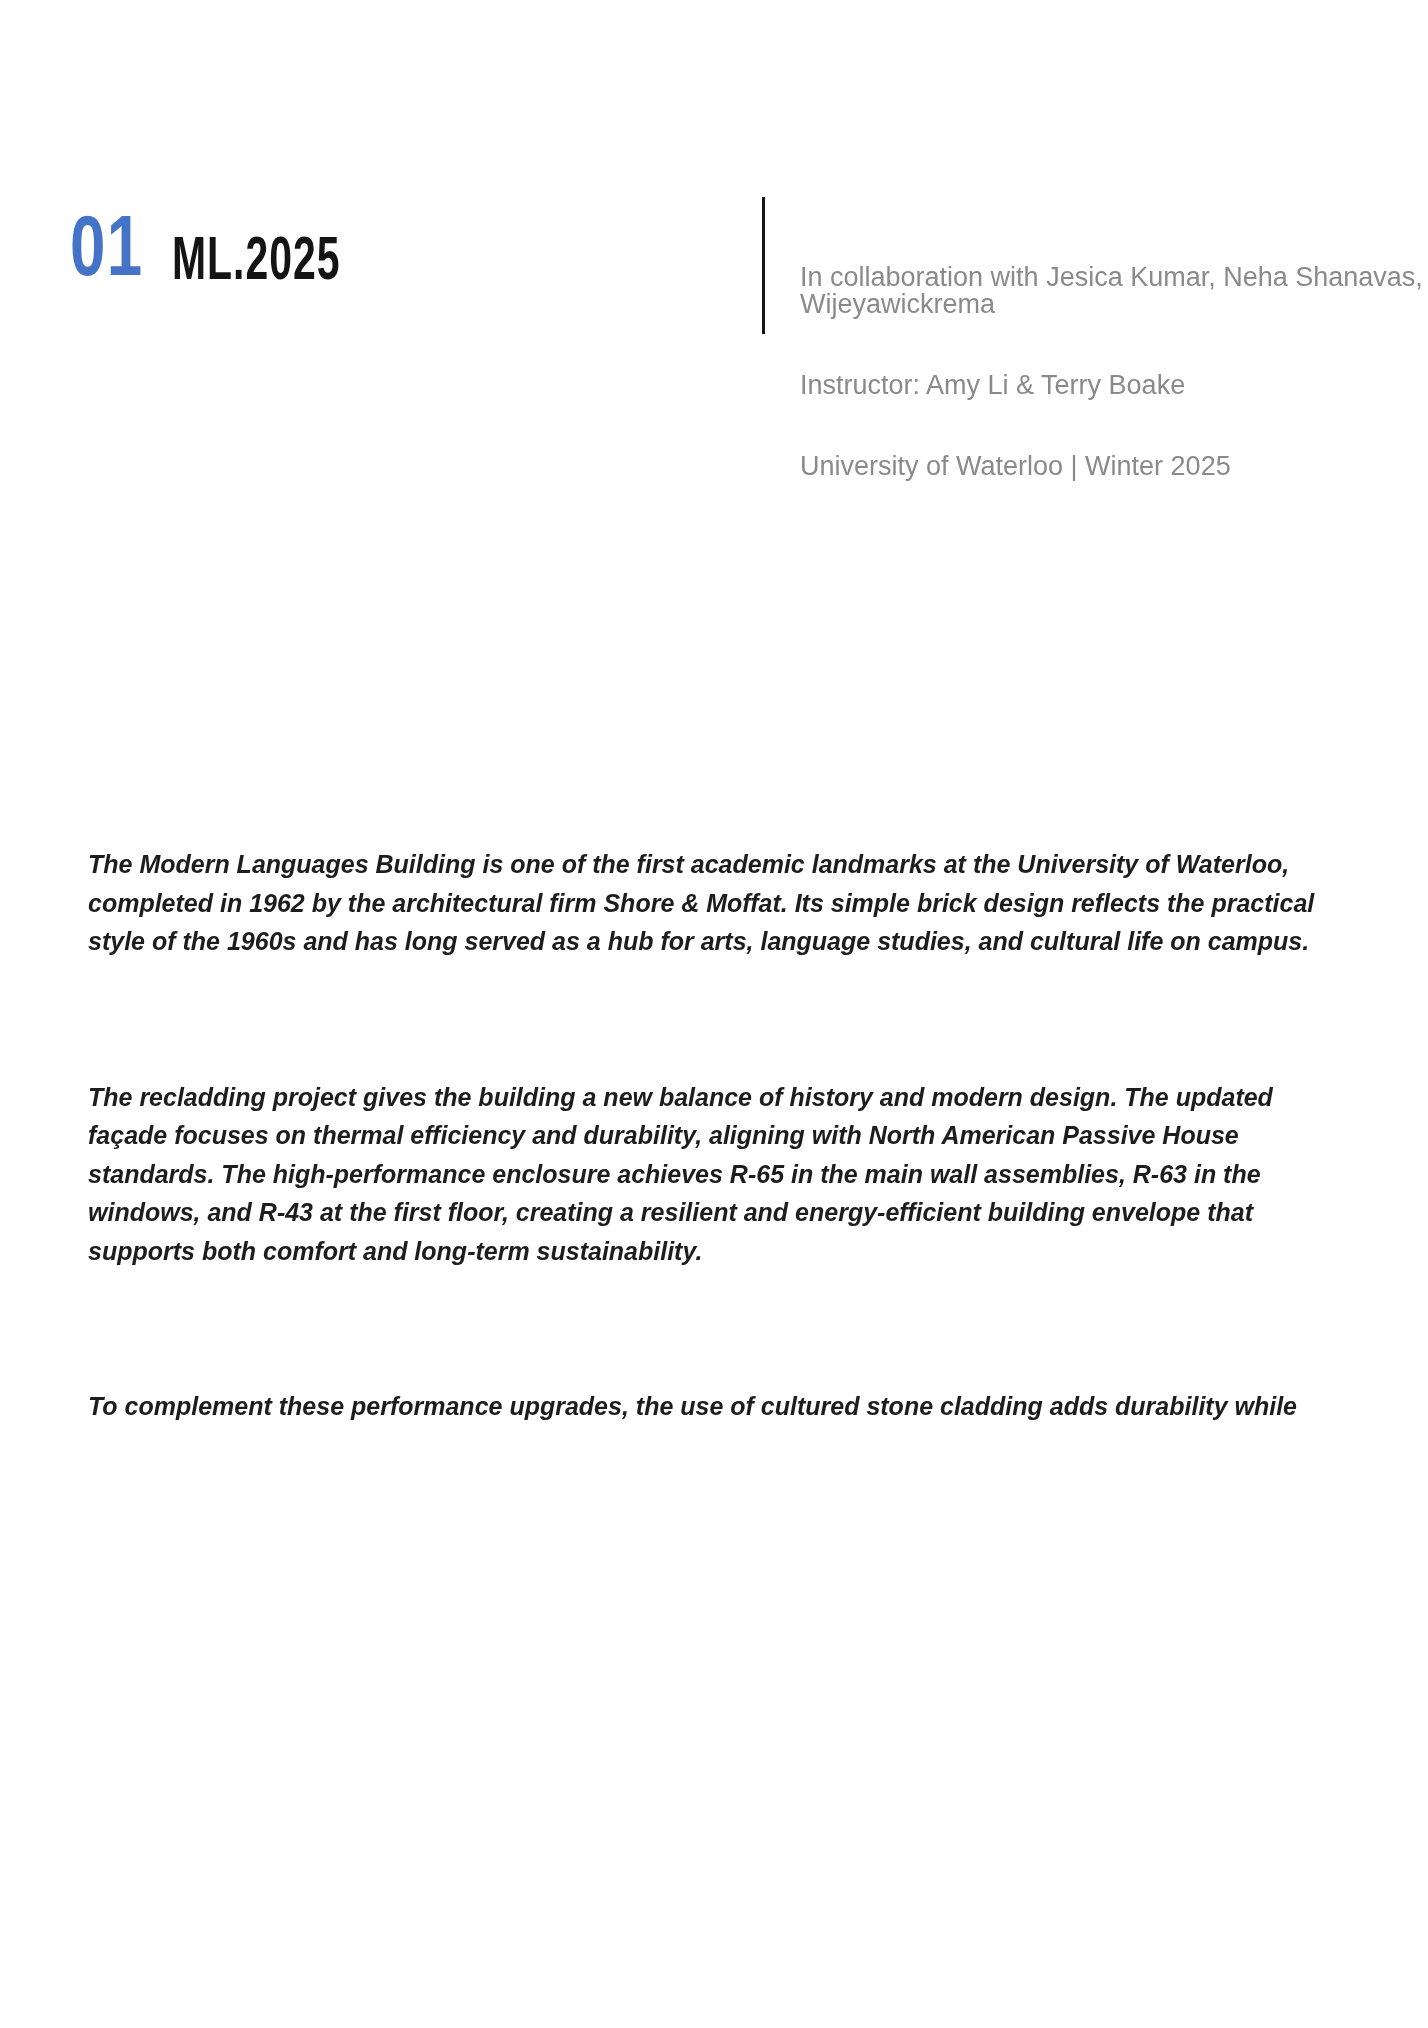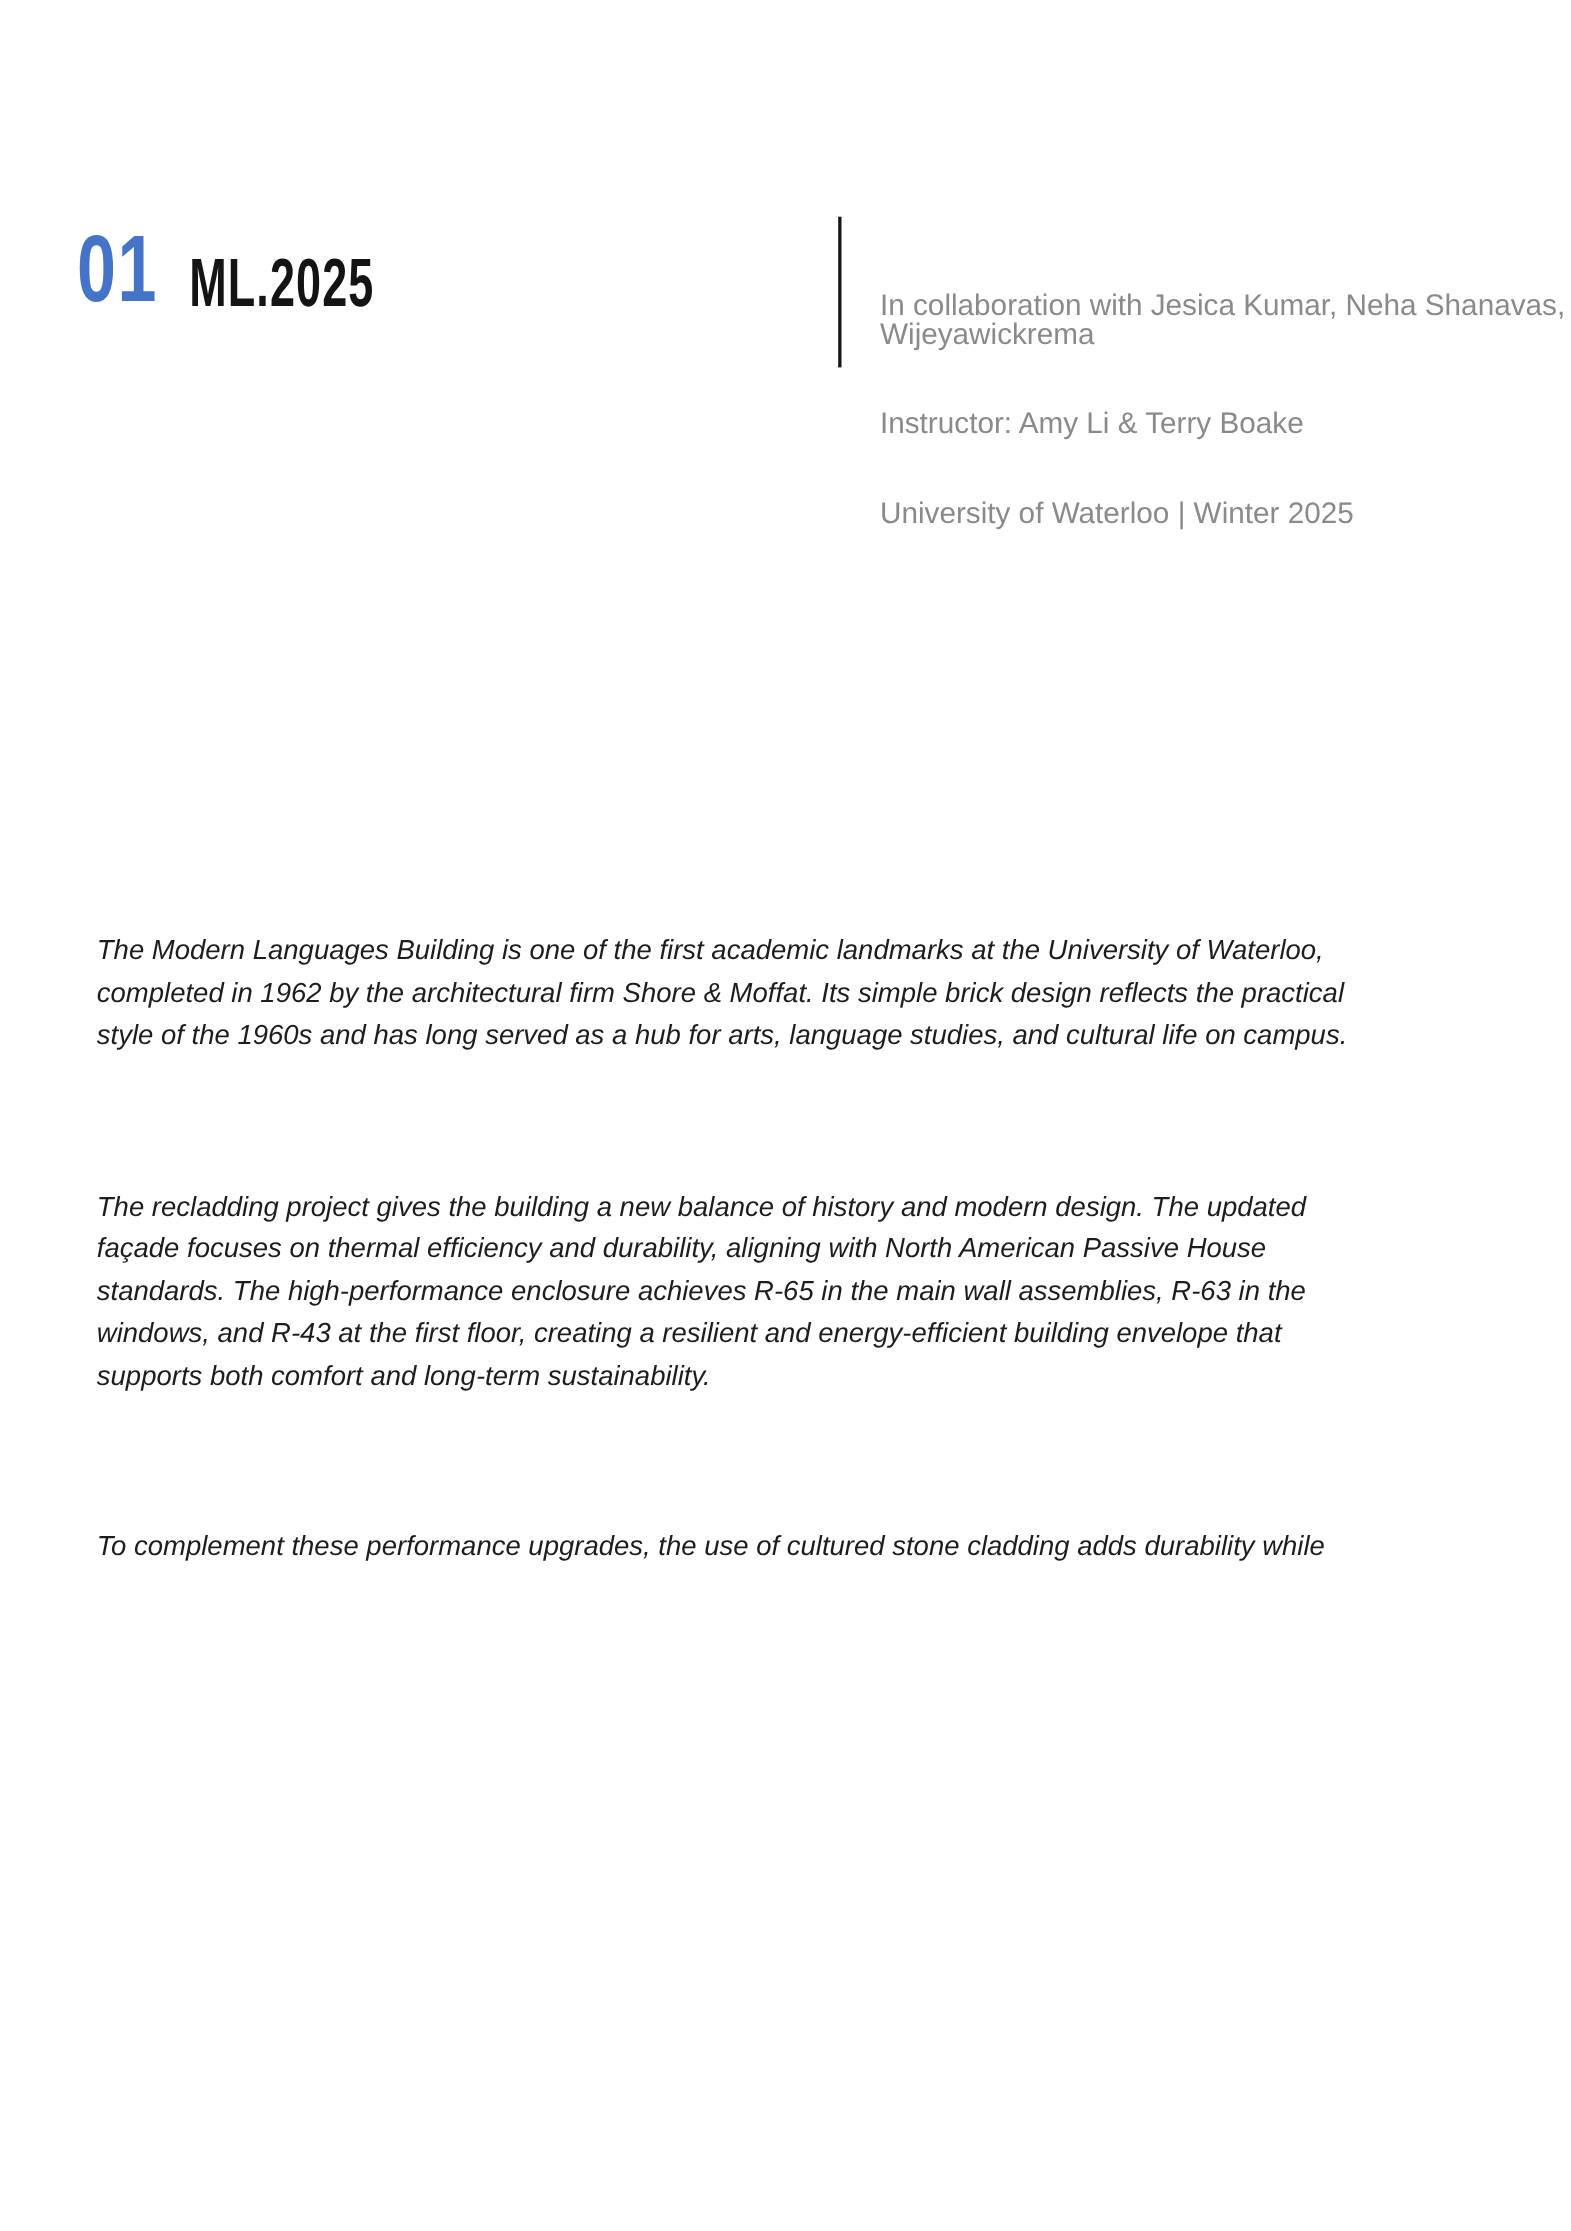--- a/index.html
+++ b/index.html
@@ -68,20 +68,21 @@
   .body-text {
     position: absolute;
     left: 88px;
     top: 768px;
     width: 1330px;
     font-style: italic;
     font-size: 25px;
     line-height: 38.5px;
     color: var(--body-text, #1d1d1d);
     white-space: pre;
+    font-weight: bold;
   }
   .body-text p {
     margin: 0 0 40px 0;
     padding: 0;
   }
 </style>
 </head>
 <body>
 
 <div class="page">

